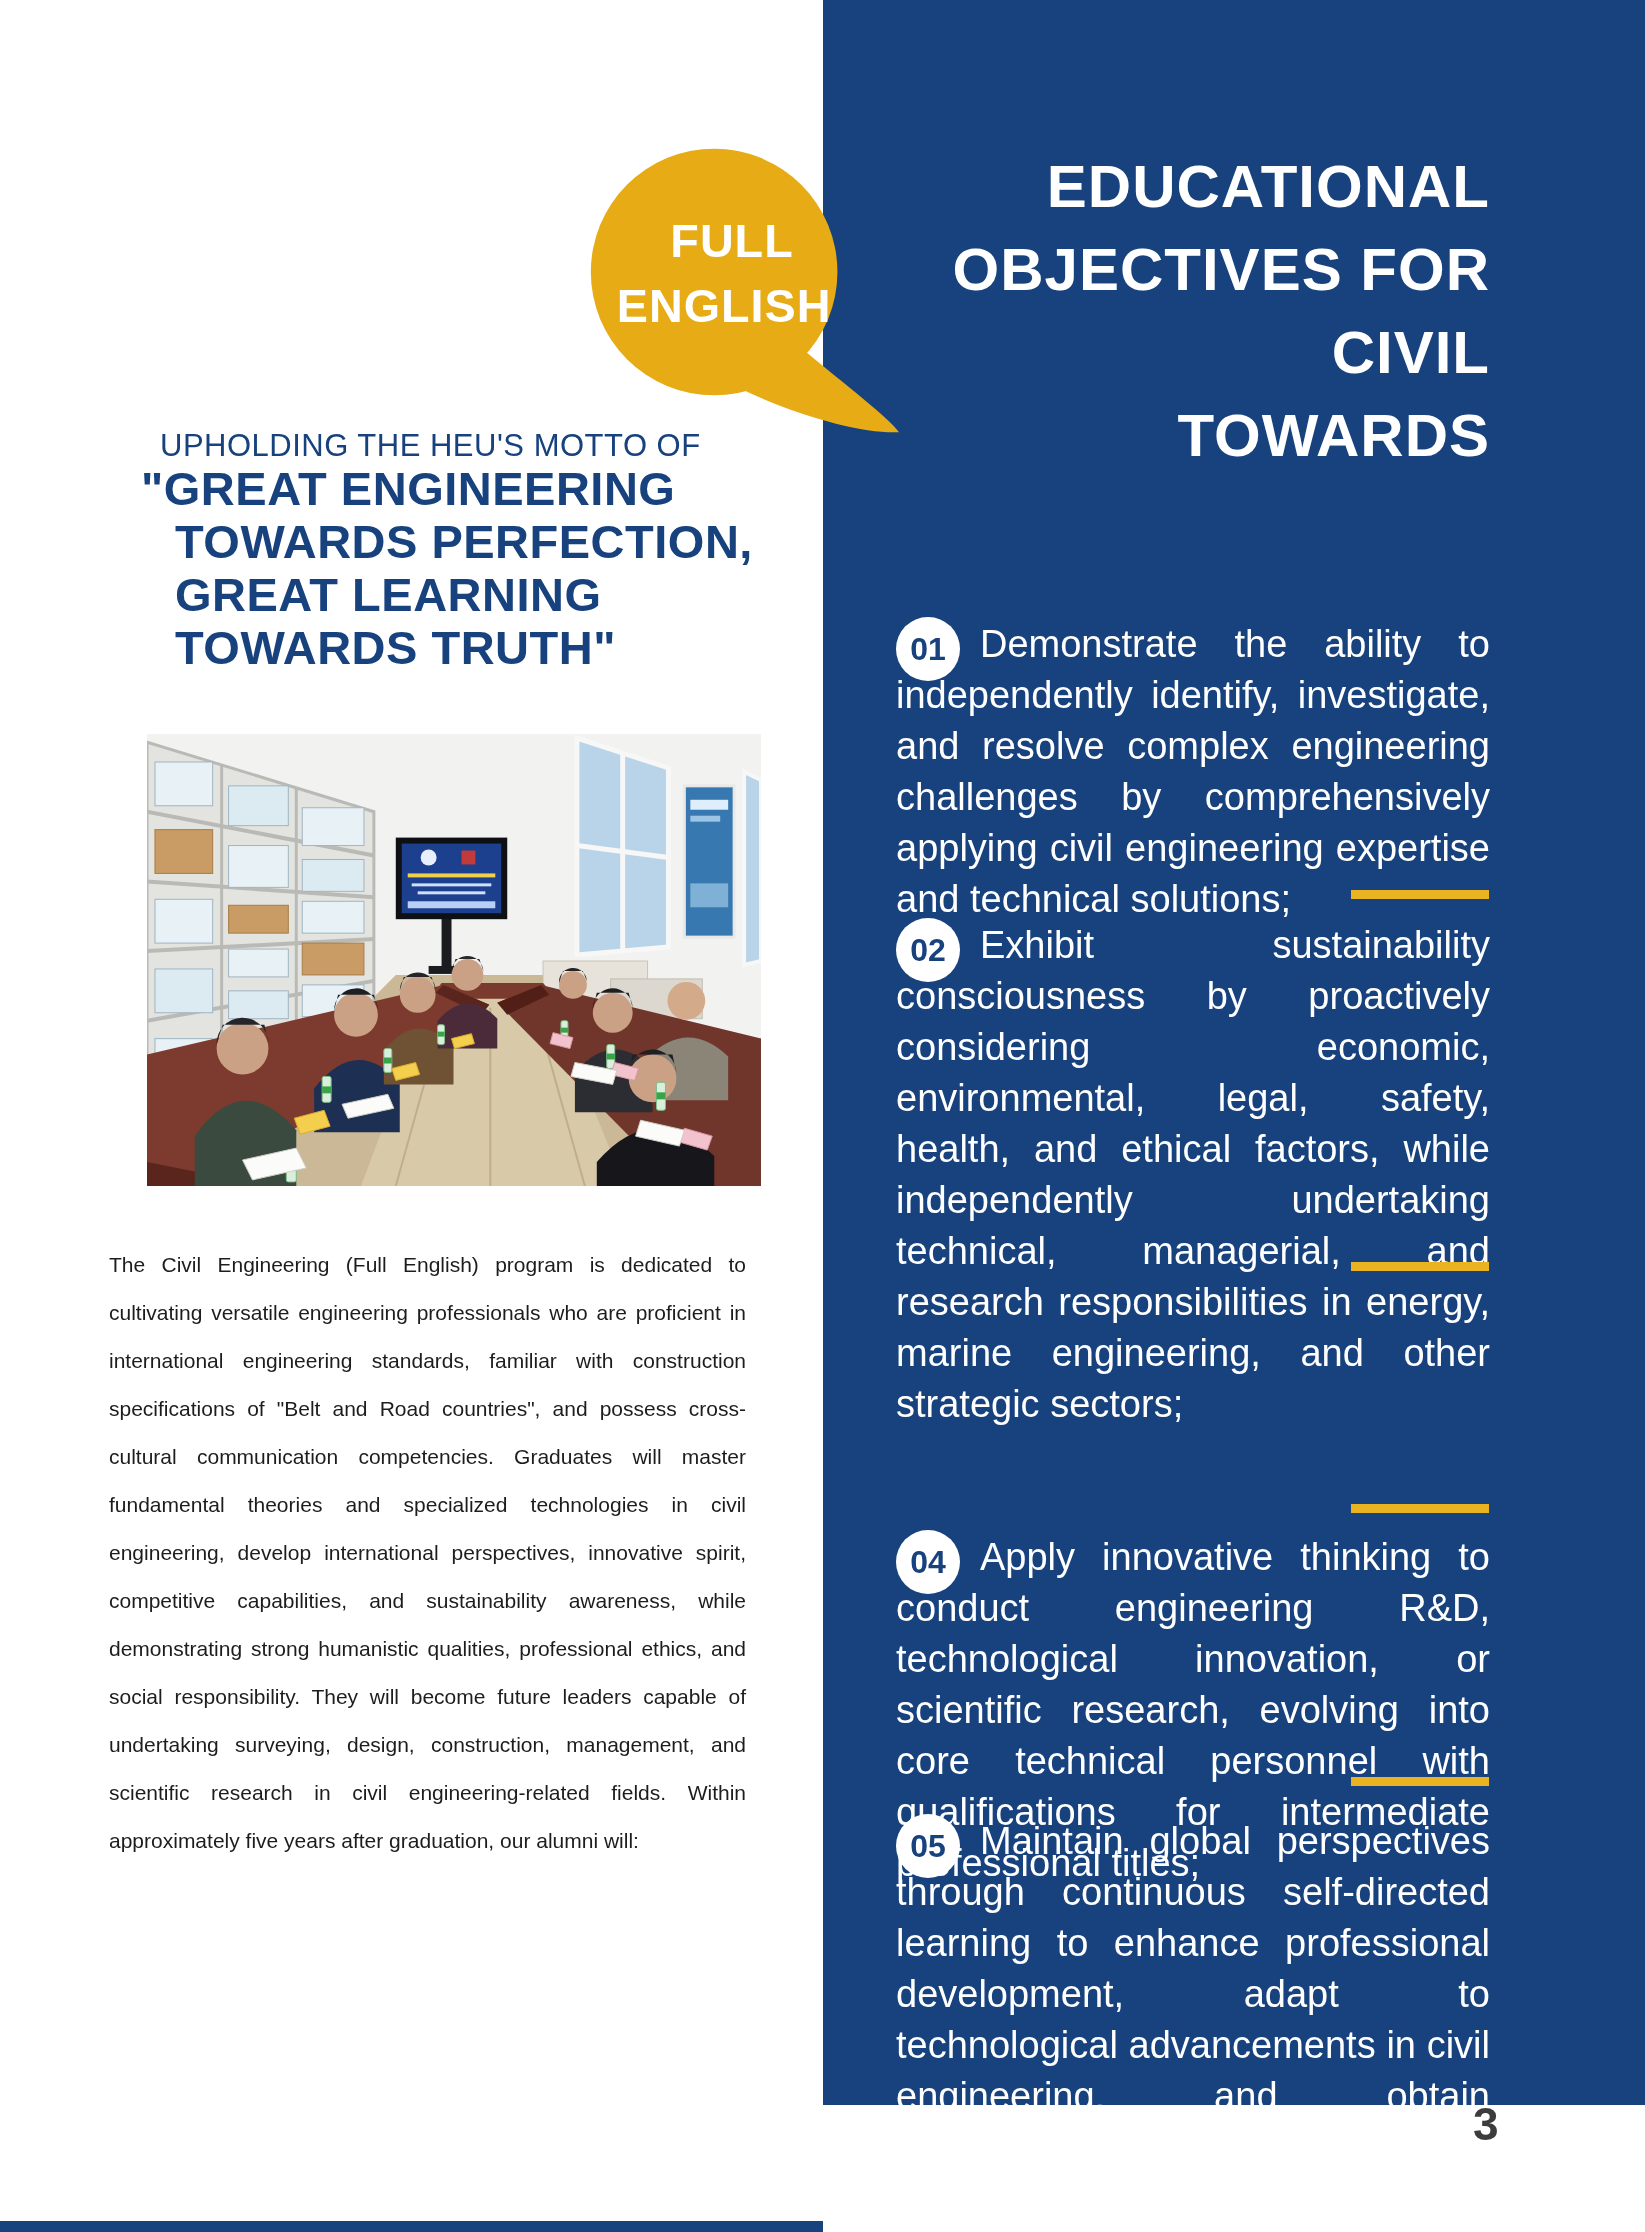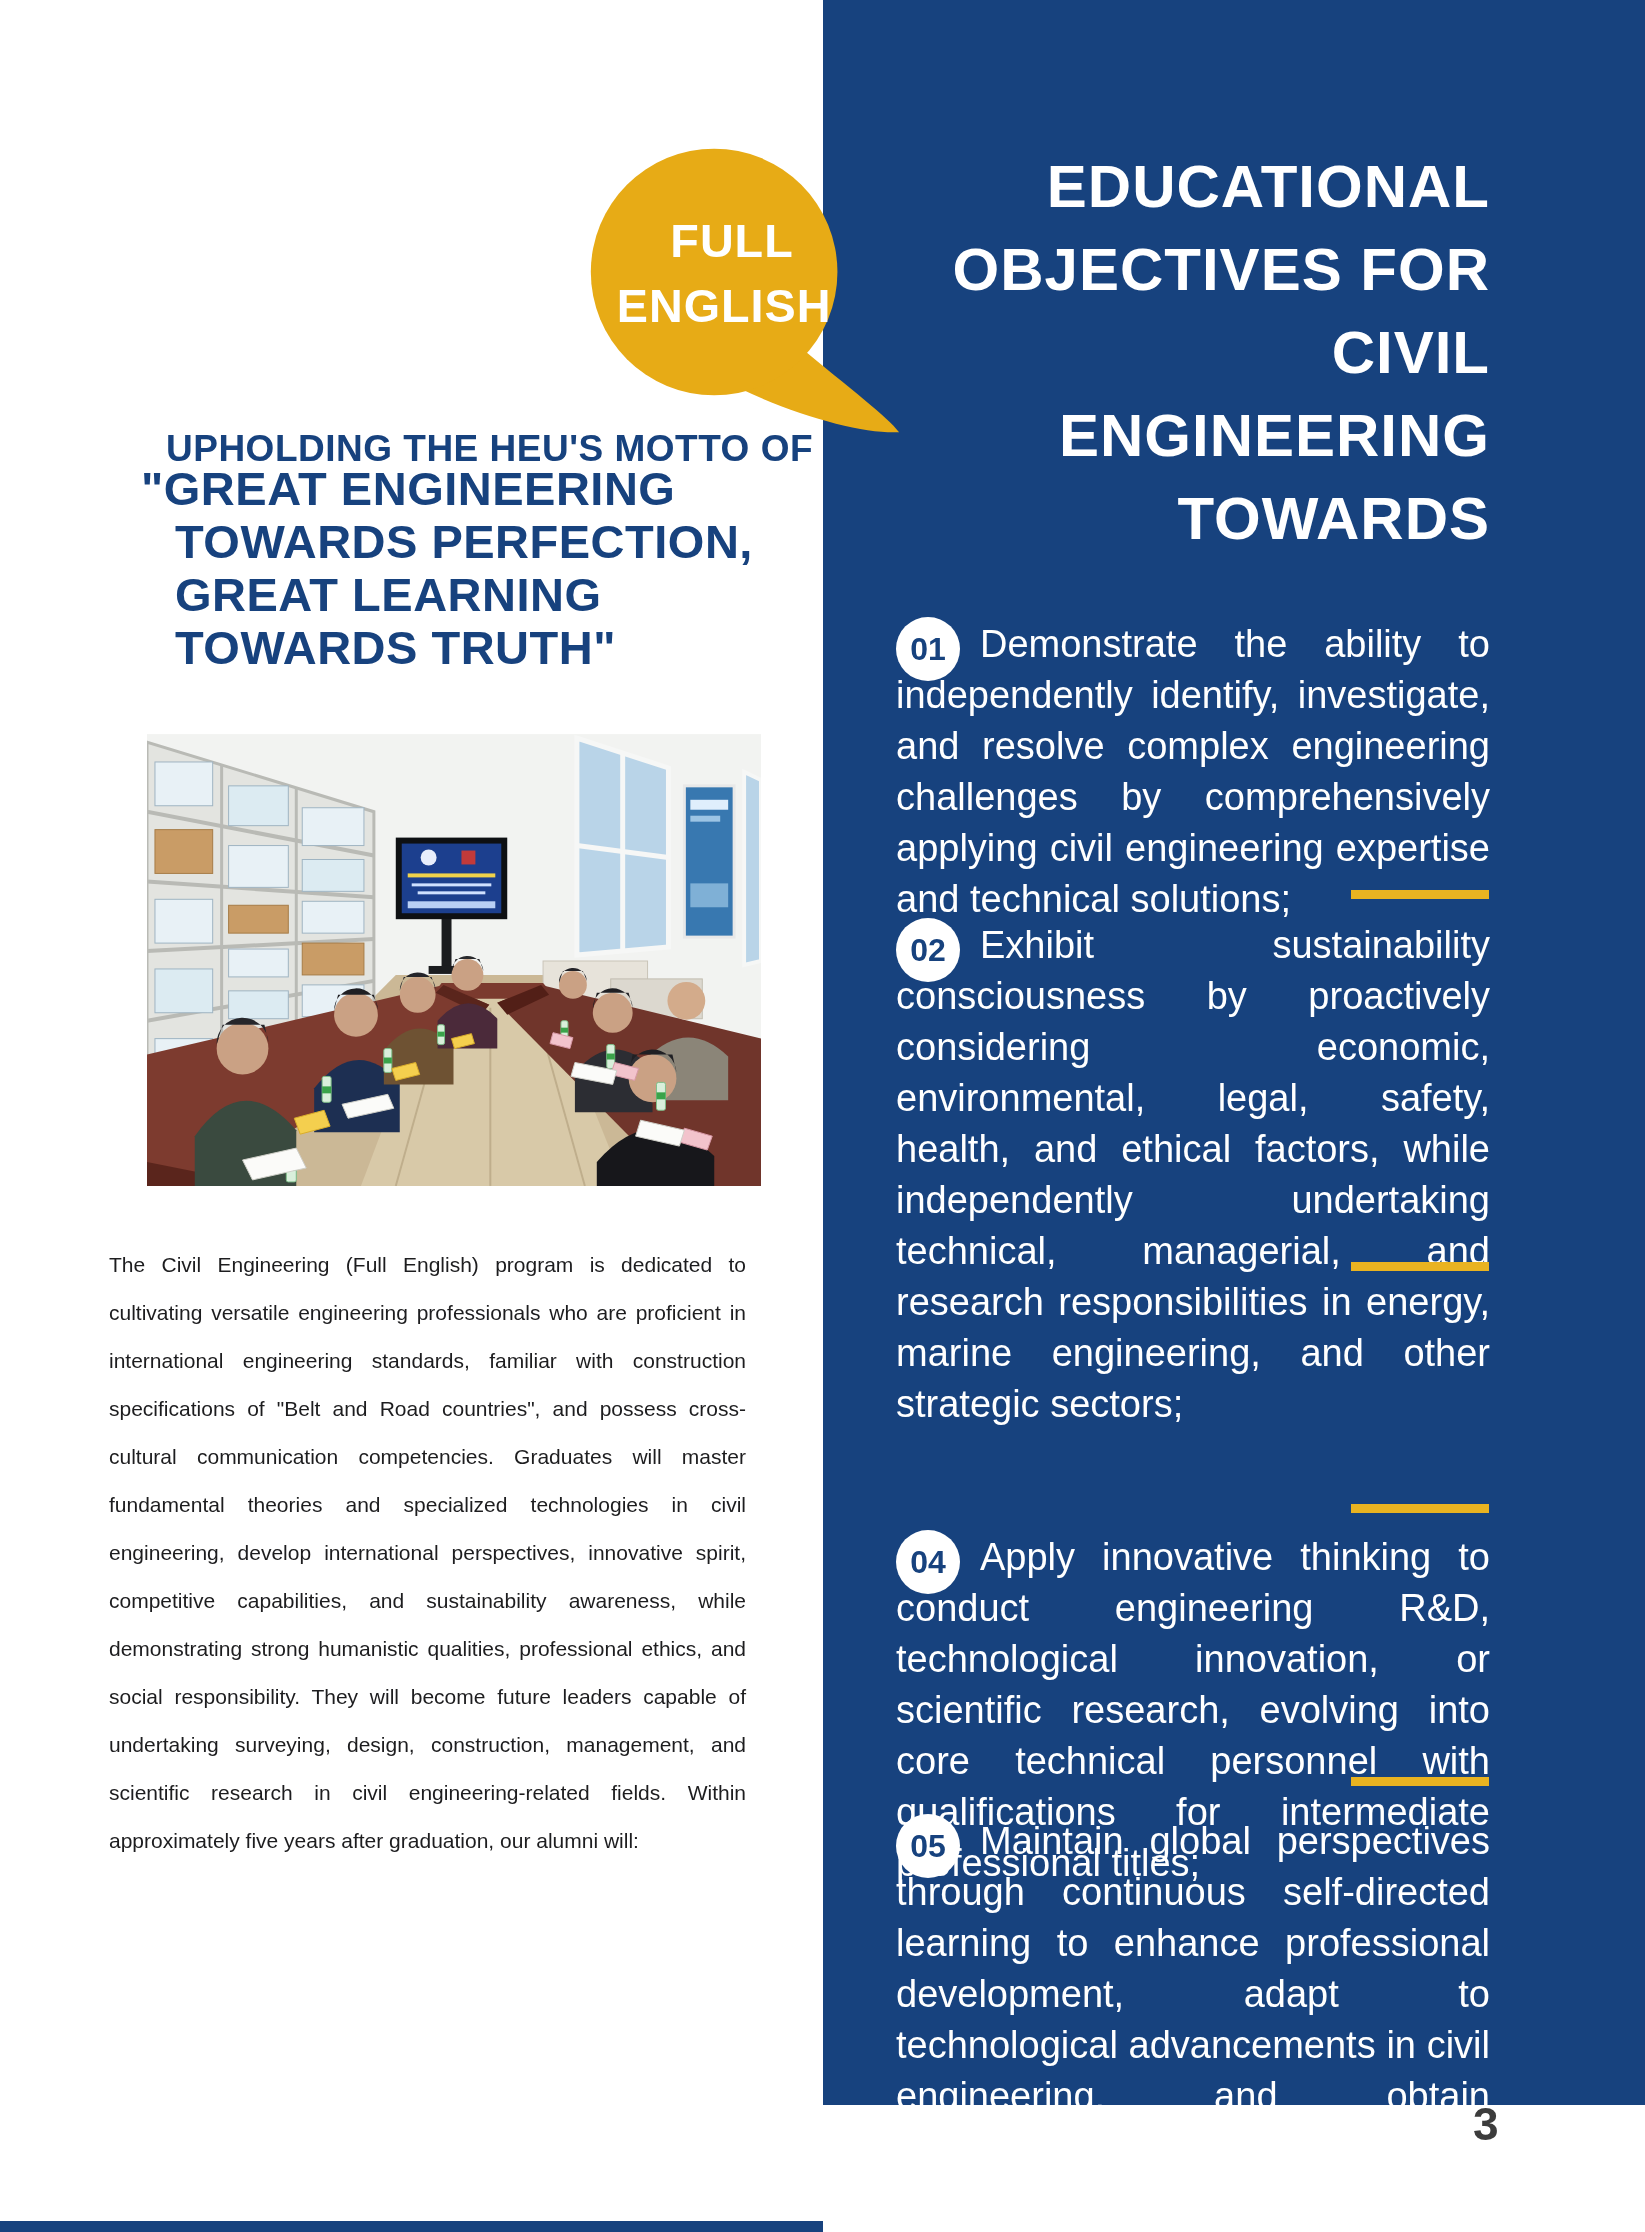--- a/index.html
+++ b/index.html
@@ -46,22 +46,22 @@
   }
   .div-1{top:890px;} .div-2{top:1262px;} .div-3{top:1504px;} .div-4{top:1777px;}
   .page-number{
     position:absolute;left:1473px;top:2097px;
     font-size:46px;font-weight:700;color:#3c3c3c;
     text-shadow:-2px 0 0 #fff,2px 0 0 #fff,0 -2px 0 #fff,0 2px 0 #fff,
                 -2px -2px 0 #fff,2px 2px 0 #fff,-2px 2px 0 #fff,2px -2px 0 #fff;
   }
   
   .kicker{
-    position:absolute;left:166px;top:428px;
-    color:var(--navy);font-weight:700;font-size:37px;letter-spacing:0.5px;
+    position:absolute;left:160px;top:428px;
+    color:var(--navy);font-weight:400;font-size:31px;letter-spacing:0.5px;
   }
   .motto{
     position:absolute;left:141px;top:462px;
     color:var(--navy);font-weight:700;font-size:47px;line-height:53px;
     letter-spacing:0.5px;
   }
   .motto .m-line{white-space:nowrap;}
   .motto .indent{padding-left:34px;}
   .intro{
     position:absolute;left:109px;top:1241px;width:637px;
@@ -80,21 +80,20 @@
 </head>
 <body>
 
 <div class="page">
 
   <div class="blue-panel">
     <div class="panel-title">
       <div>EDUCATIONAL</div>
       <div>OBJECTIVES FOR</div>
       <div>CIVIL</div>
-      <div>ENGINEERING</div>
       <div>TOWARDS</div>
     </div>
 
     <div class="objective obj-1">
       <div class="badge">01</div>
       <p class="obj-text">Demonstrate the ability to independently identify, investigate, and resolve complex engineering challenges by comprehensively applying civil engineering expertise and technical solutions;</p>
     </div>
     <div class="divider div-1"></div>
 
     <div class="objective obj-2">

